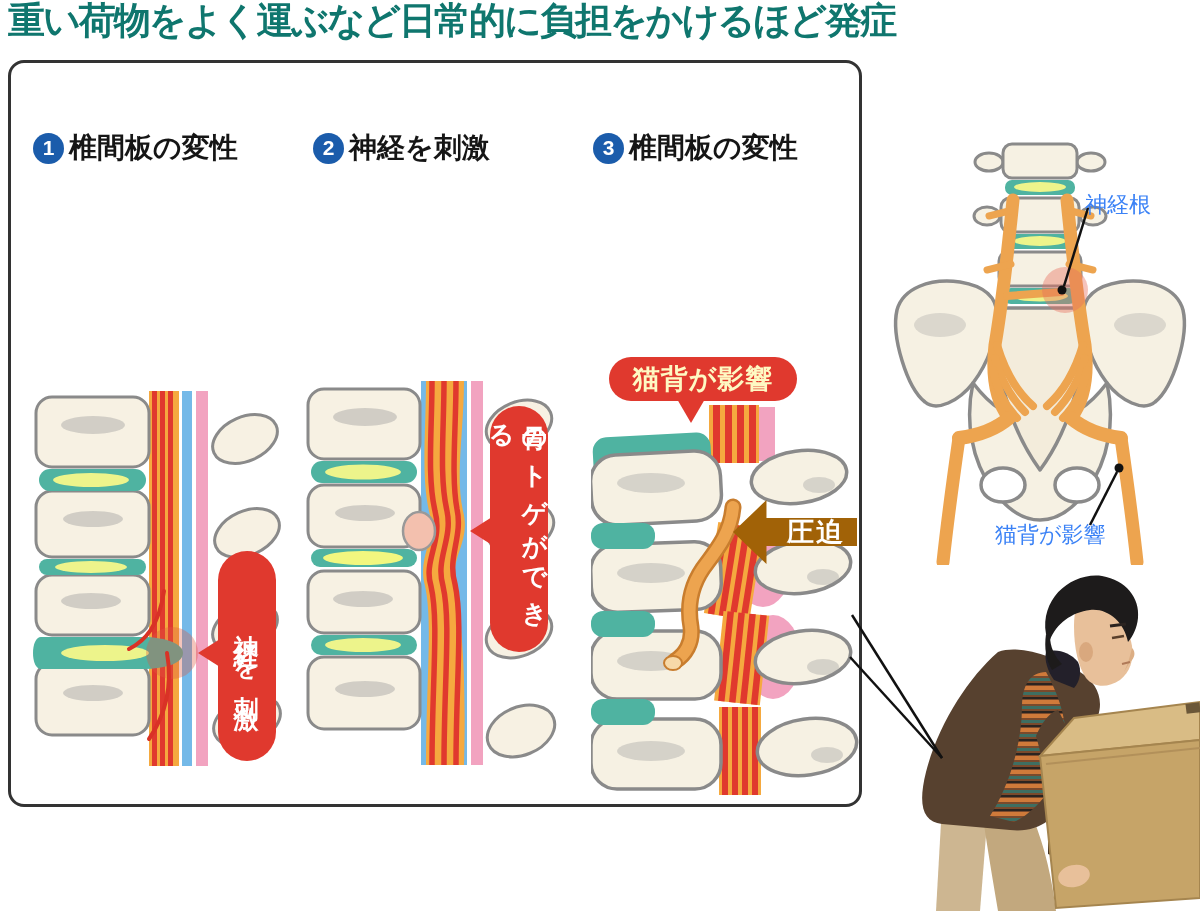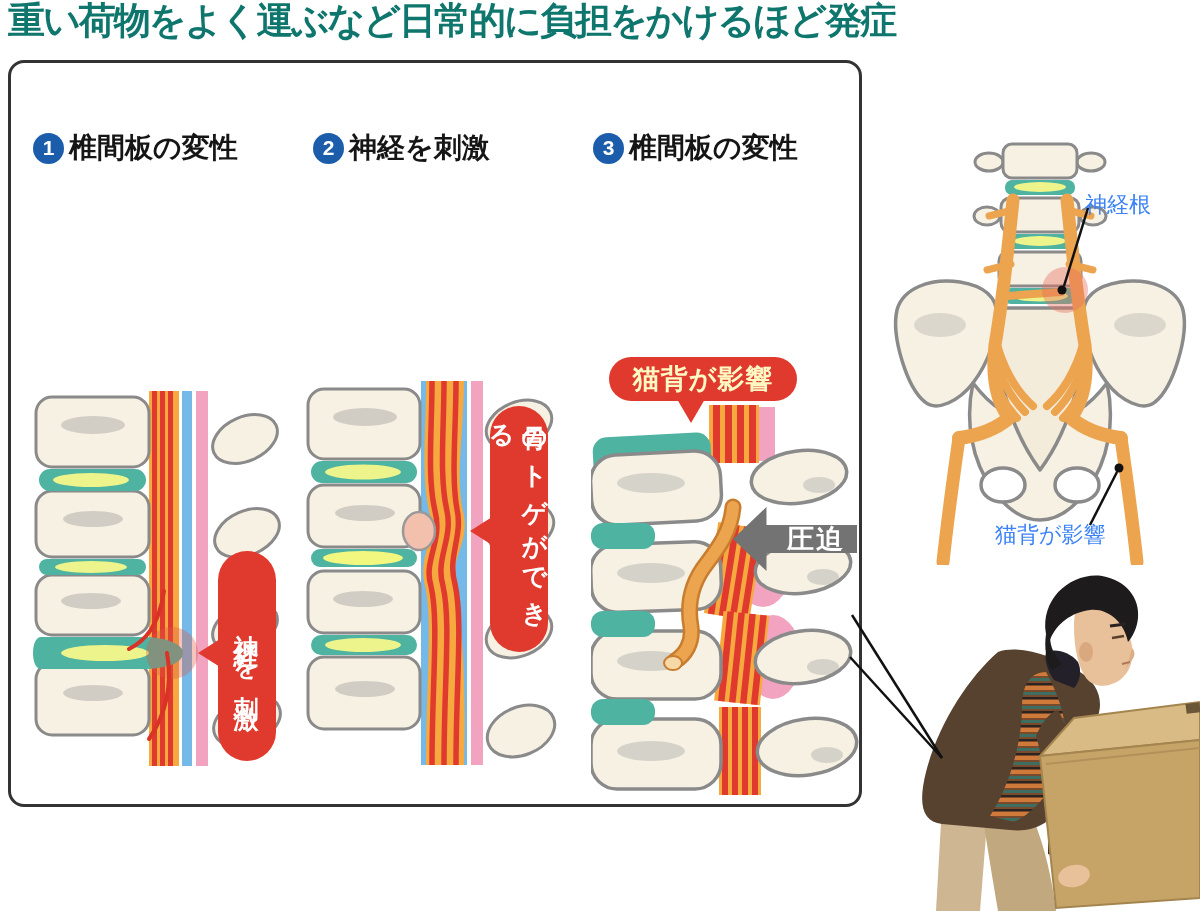--- a/index.html
+++ b/index.html
@@ -52,21 +52,21 @@
   .ptr-spur{left:165px;top:136px;}
   .badge-posture{
     position:absolute;left:18px;top:2px;width:188px;height:44px;background:#e0392e;border-radius:22px;
     color:#fef9c3;font-size:27px;font-weight:800;display:flex;align-items:center;justify-content:center;letter-spacing:1px;
   }
   .ptr-down{
     position:absolute;left:86px;top:44px;width:0;height:0;
     border-left:14px solid transparent;border-right:14px solid transparent;border-top:24px solid #e0392e;
   }
   .arrow-label{
-    position:absolute;left:142px;top:152px;width:124px;height:64px;background:#737373;
+    position:absolute;left:142px;top:145px;width:124px;height:64px;background:#a16207;
     clip-path:polygon(0% 50%,27% 0%,27% 28%,100% 28%,100% 72%,27% 72%,27% 100%);
     color:#fff;font-size:27px;font-weight:800;display:flex;align-items:center;justify-content:flex-end;
     padding-right:12px;box-sizing:border-box;letter-spacing:2px;
   }
   
   .side-title{
     position:absolute;left:888px;top:50px;width:294px;
     font-size:28px;font-weight:900;line-height:1.45;color:#151515;word-break:break-all;letter-spacing:0.5px;
   }
   .pelvis{position:absolute;left:885px;top:140px;width:310px;height:425px;}

